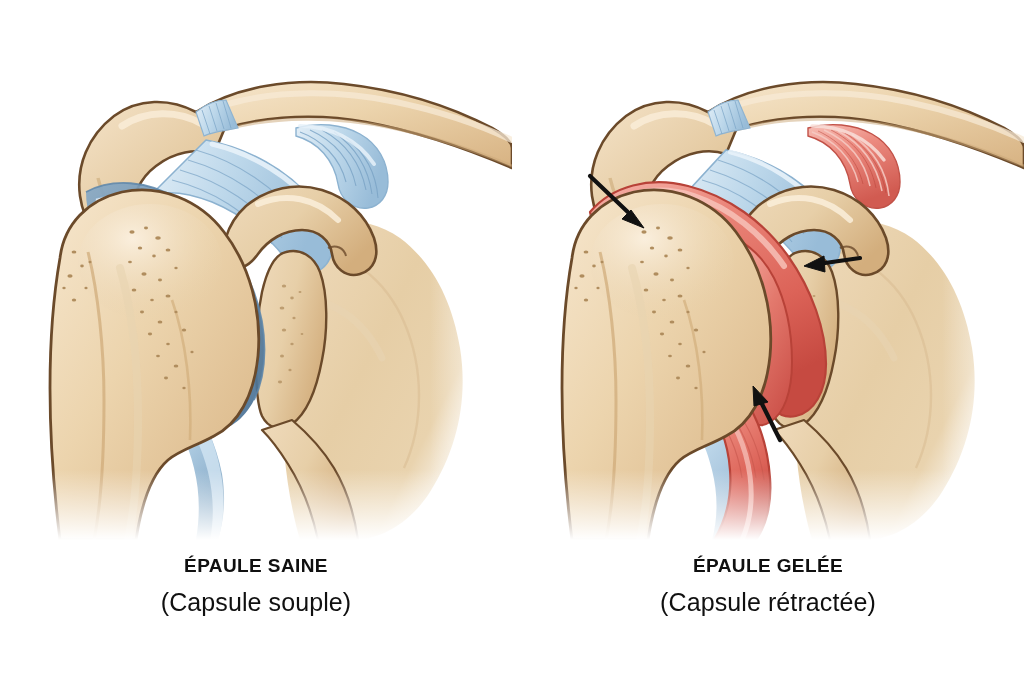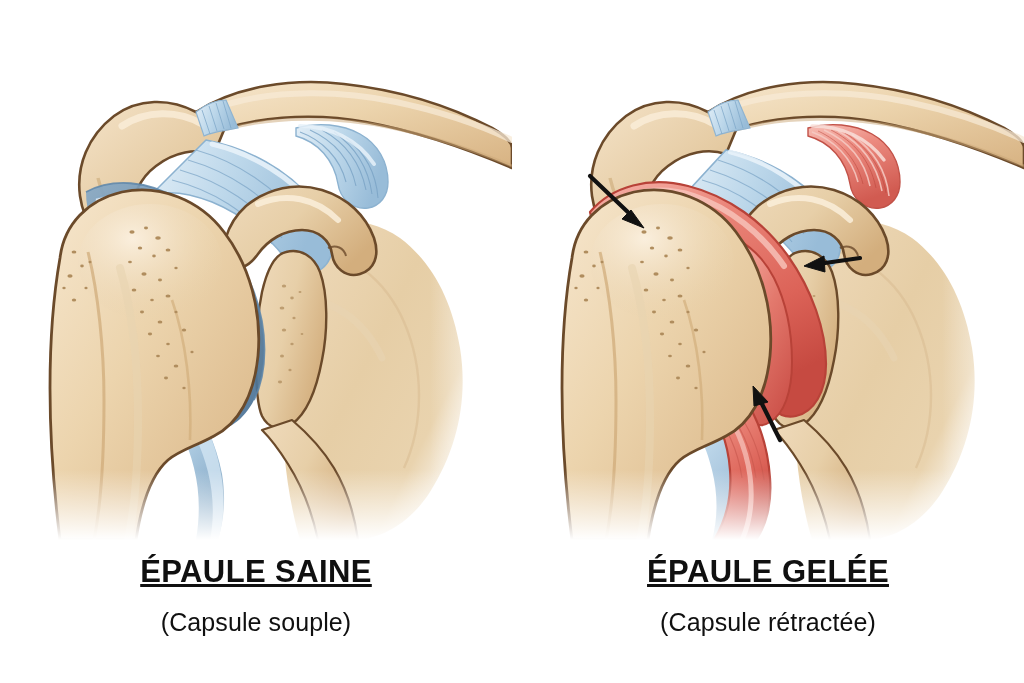--- a/index.html
+++ b/index.html
@@ -18,27 +18,26 @@
   .panel{position:absolute;top:0;height:683px;width:512px;}
   .panel-left{left:0;}
   .panel-right{left:512px;}
   .diagram{position:absolute;left:0;top:0;width:512px;height:540px;}
   .caption{
     position:absolute;left:0;width:512px;
     text-align:center;color:#101010;
   }
   .caption-title{
     top:556px;
-    font-size:31px;font-weight:bold;
+    font-size:19px;font-weight:bold;
     letter-spacing:.4px;
     line-height:1;
-    text-decoration:underline;
   }
   .caption-sub{
-    top:610px;
+    top:590px;
     font-size:25px;font-weight:normal;
     letter-spacing:.1px;
     line-height:1;
   }
   svg{display:block;}
 </style>
 </head>
 <body>
 
 <div id="figure">

